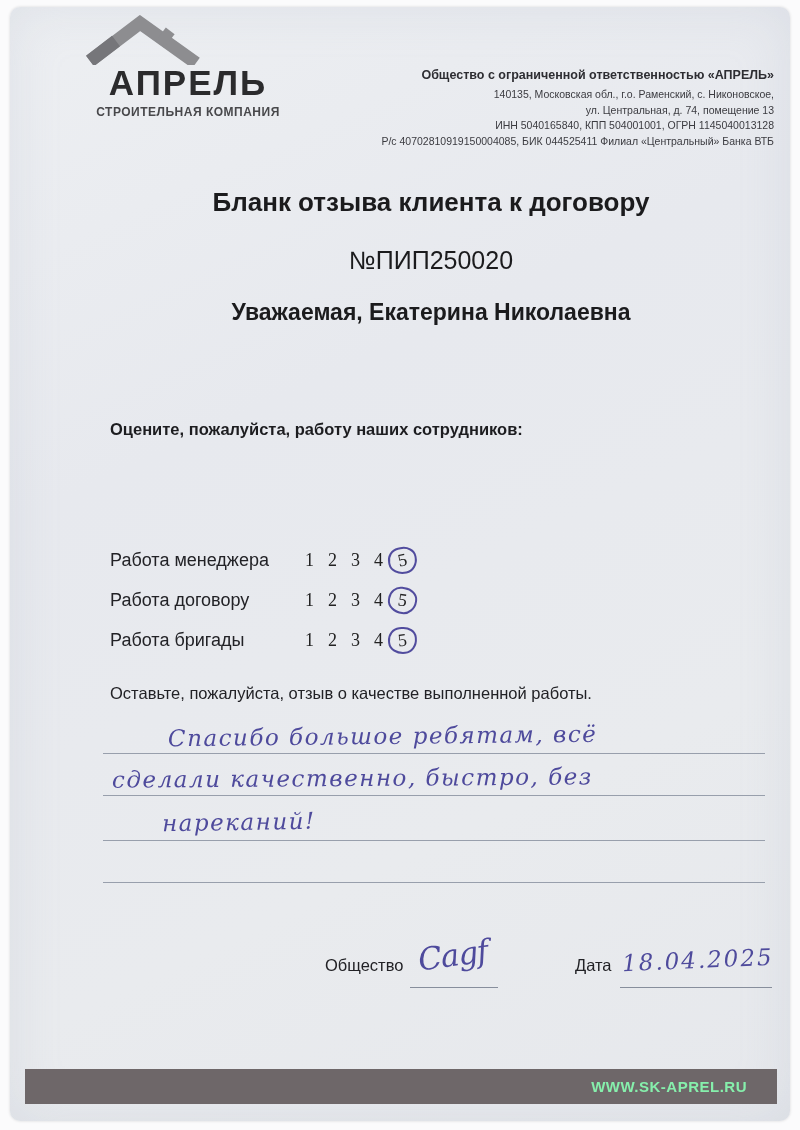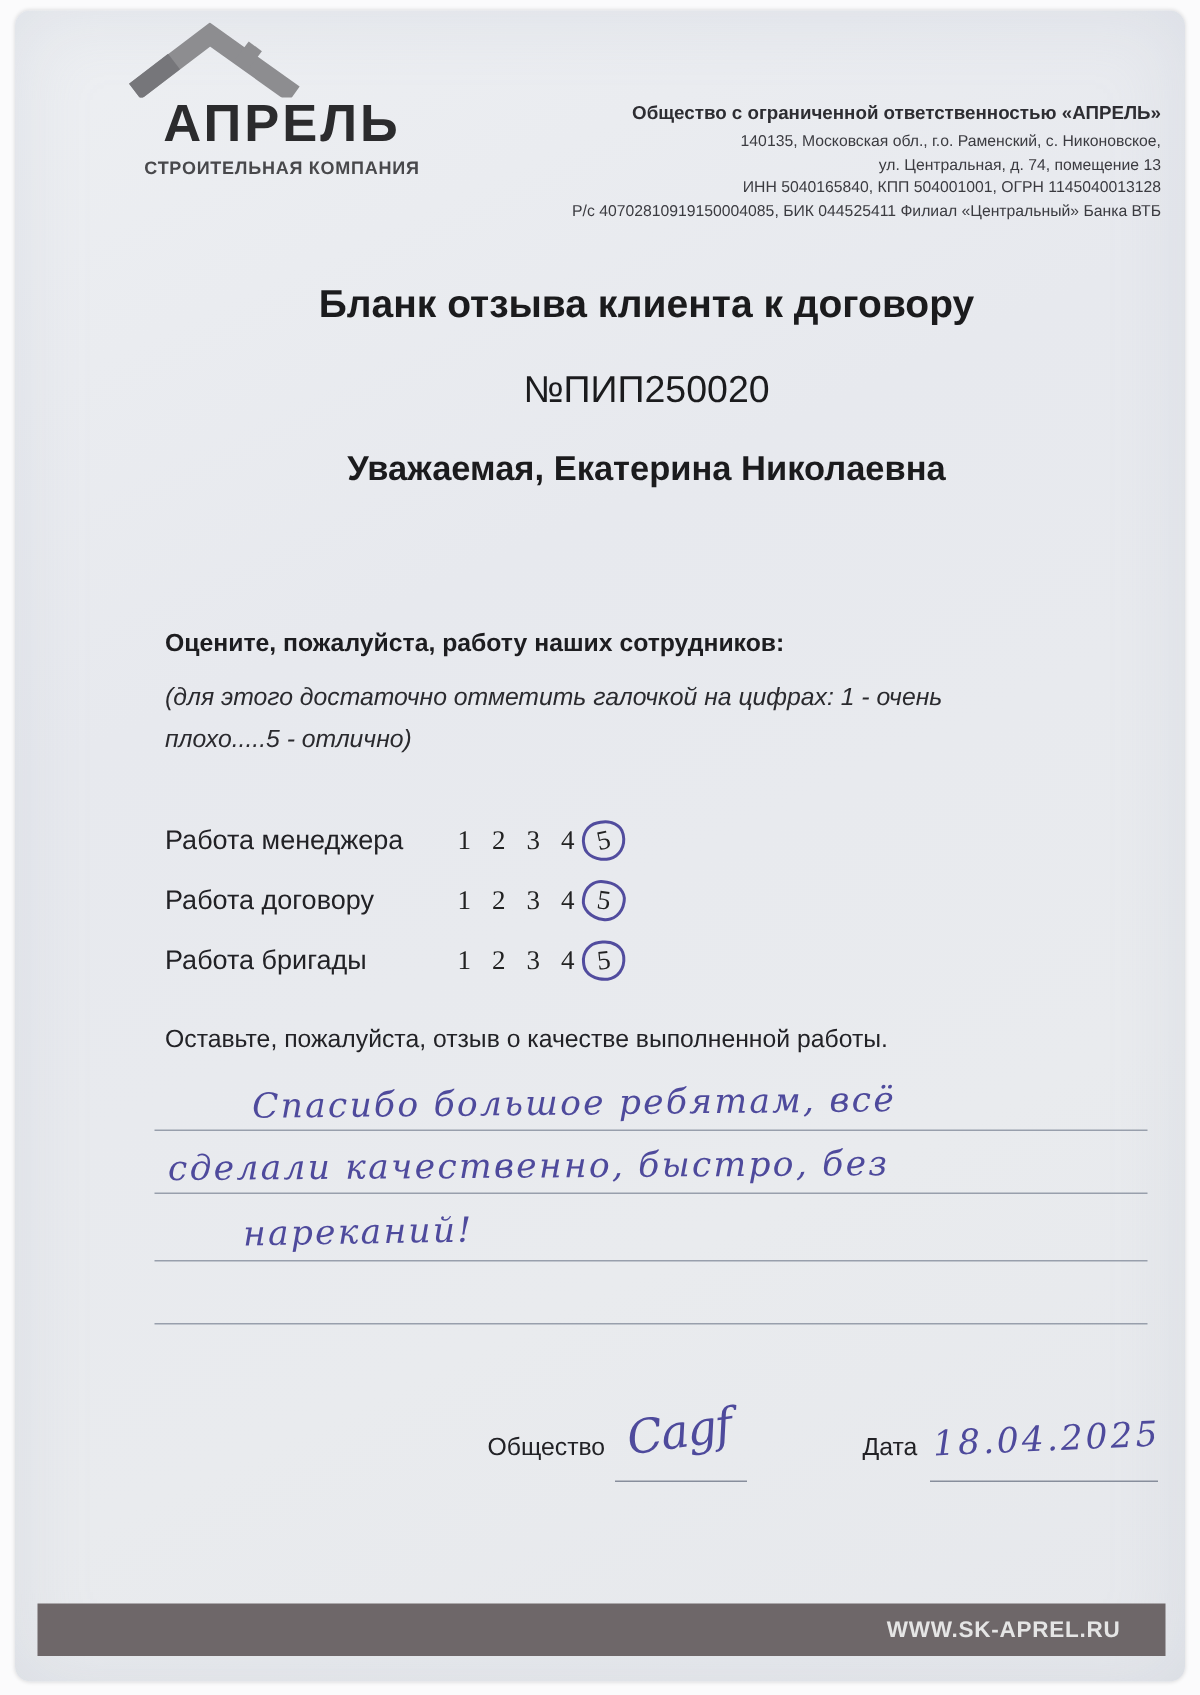--- a/index.html
+++ b/index.html
@@ -67,21 +67,21 @@
   .date-label{position:absolute;left:565px;top:949px;font-size:16.5px;color:#222226;}
   .date-line{position:absolute;left:610px;top:980px;width:152px;height:1px;background:#878e9c;}
   .date-script{
     position:absolute;left:612px;top:940px;font-family:"DejaVu Serif",serif;font-style:italic;
     color:#4e4a9c;font-size:23px;letter-spacing:2px;transform:rotate(-2.5deg);white-space:nowrap;
   }
   
   .footer{
     position:absolute;left:15px;top:1062px;width:752px;height:35px;background:#6e6769;
     display:flex;align-items:center;justify-content:flex-end;box-sizing:border-box;
-    padding-right:30px;color:#e5e5e5;font-size:15px;font-weight:bold;letter-spacing:.5px;
+    padding-right:30px;color:#86efac;font-size:15px;font-weight:bold;letter-spacing:.5px;
   }
 </style>
 </head>
 <body>
 
 <div class="frame">
   <div class="paper">
 
     <svg class="roof-icon" width="120" height="50" viewBox="0 0 120 50">
       <path d="M8,46 L58,8 L114,48" stroke="#8d8d90" stroke-width="13" fill="none"></path>
@@ -99,21 +99,20 @@
       <div class="c-line">Р/с 40702810919150004085, БИК 044525411 Филиал «Центральный» Банка ВТБ</div>
     </div>
 
     <div class="title">
       <div class="t1">Бланк отзыва клиента к договору</div>
       <div class="t2">№ПИП250020</div>
       <div class="t3">Уважаемая, Екатерина Николаевна</div>
     </div>
 
     <div class="rate-prompt">Оцените, пожалуйста, работу наших сотрудников:</div>
-    <div class="rate-note">(для этого достаточно отметить галочкой на цифрах: 1 - очень плохо.....5 - отлично)</div>
 
     <div class="ratings">
       <div class="rrow">
         <div class="rlabel">Работа менеджера</div>
         <div class="scale">
           <span class="num">1</span>
           <span class="num">2</span>
           <span class="num">3</span>
           <span class="num">4</span>
           <span class="circle rot1">

